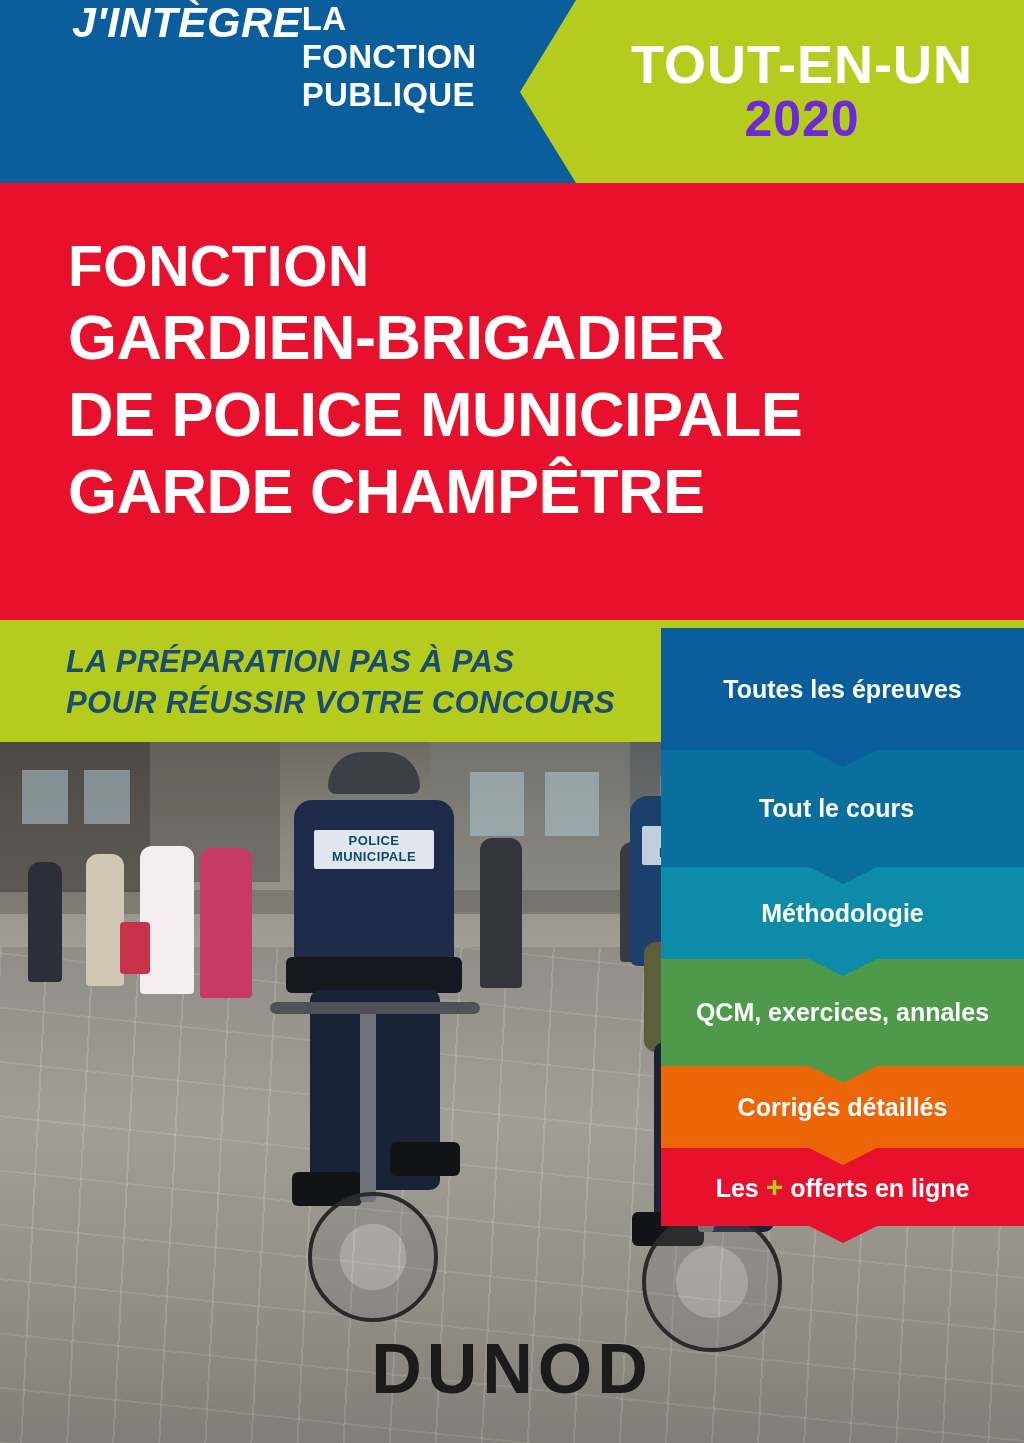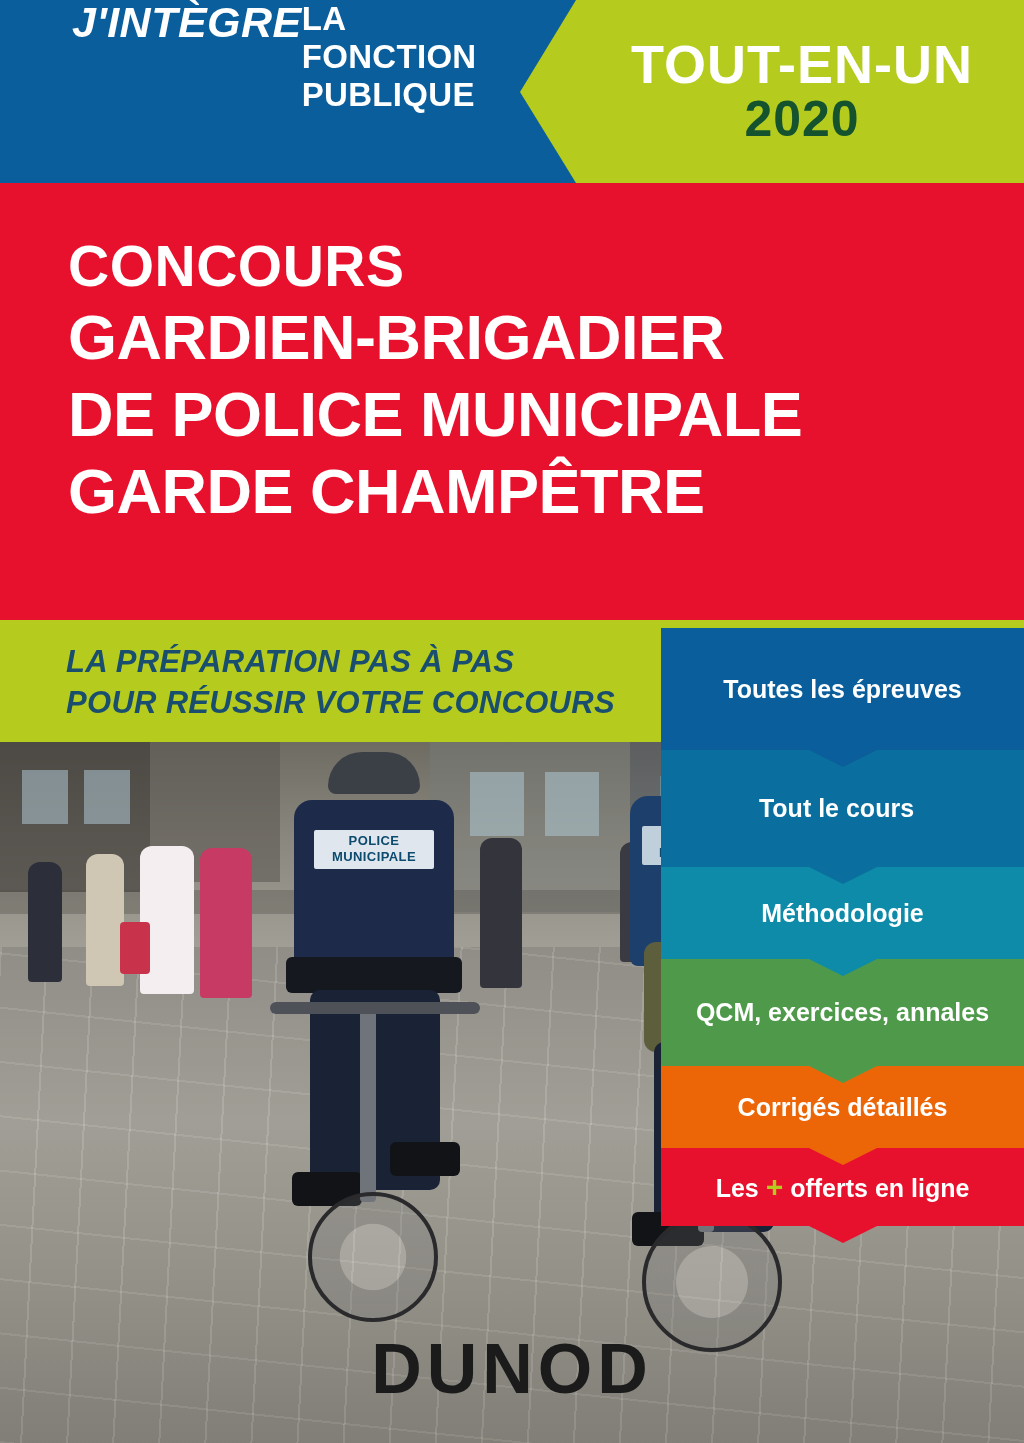--- a/index.html
+++ b/index.html
@@ -75,21 +75,21 @@
   .tout-en-un {
     font-size: 54px;
     font-weight: bold;
     color: #ffffff;
     letter-spacing: 1px;
     line-height: 1.05;
   }
   .year {
     font-size: 50px;
     font-weight: bold;
-    color: #14532d;
+    color: #6d28d9;
     letter-spacing: 1px;
     line-height: 1.1;
   }
 
   
   .title-block {
     position: absolute;
     top: 183px; left: 0;
     width: 1024px;
     height: 437px;
@@ -268,21 +268,21 @@
       <div class="brand-line1">J'INTÈGRE</div>
       <div class="brand-line2">LA FONCTION PUBLIQUE</div>
     </div>
     <div class="top-right">
       <div class="tout-en-un">TOUT-EN-UN</div>
       <div class="year">2020</div>
     </div>
   </div>
 
   <div class="title-block">
-    <div class="kicker">CONCOURS</div>
+    <div class="kicker">FONCTION</div>
     <div class="main-title-line">GARDIEN-BRIGADIER</div>
     <div class="main-title-line">DE POLICE MUNICIPALE</div>
     <div class="main-title-line">GARDE CHAMPÊTRE</div>
   </div>
 
   <div class="subtitle-band">
     <div class="subtitle-line">LA PRÉPARATION PAS À PAS</div>
     <div class="subtitle-line">POUR RÉUSSIR VOTRE CONCOURS</div>
   </div>
 

